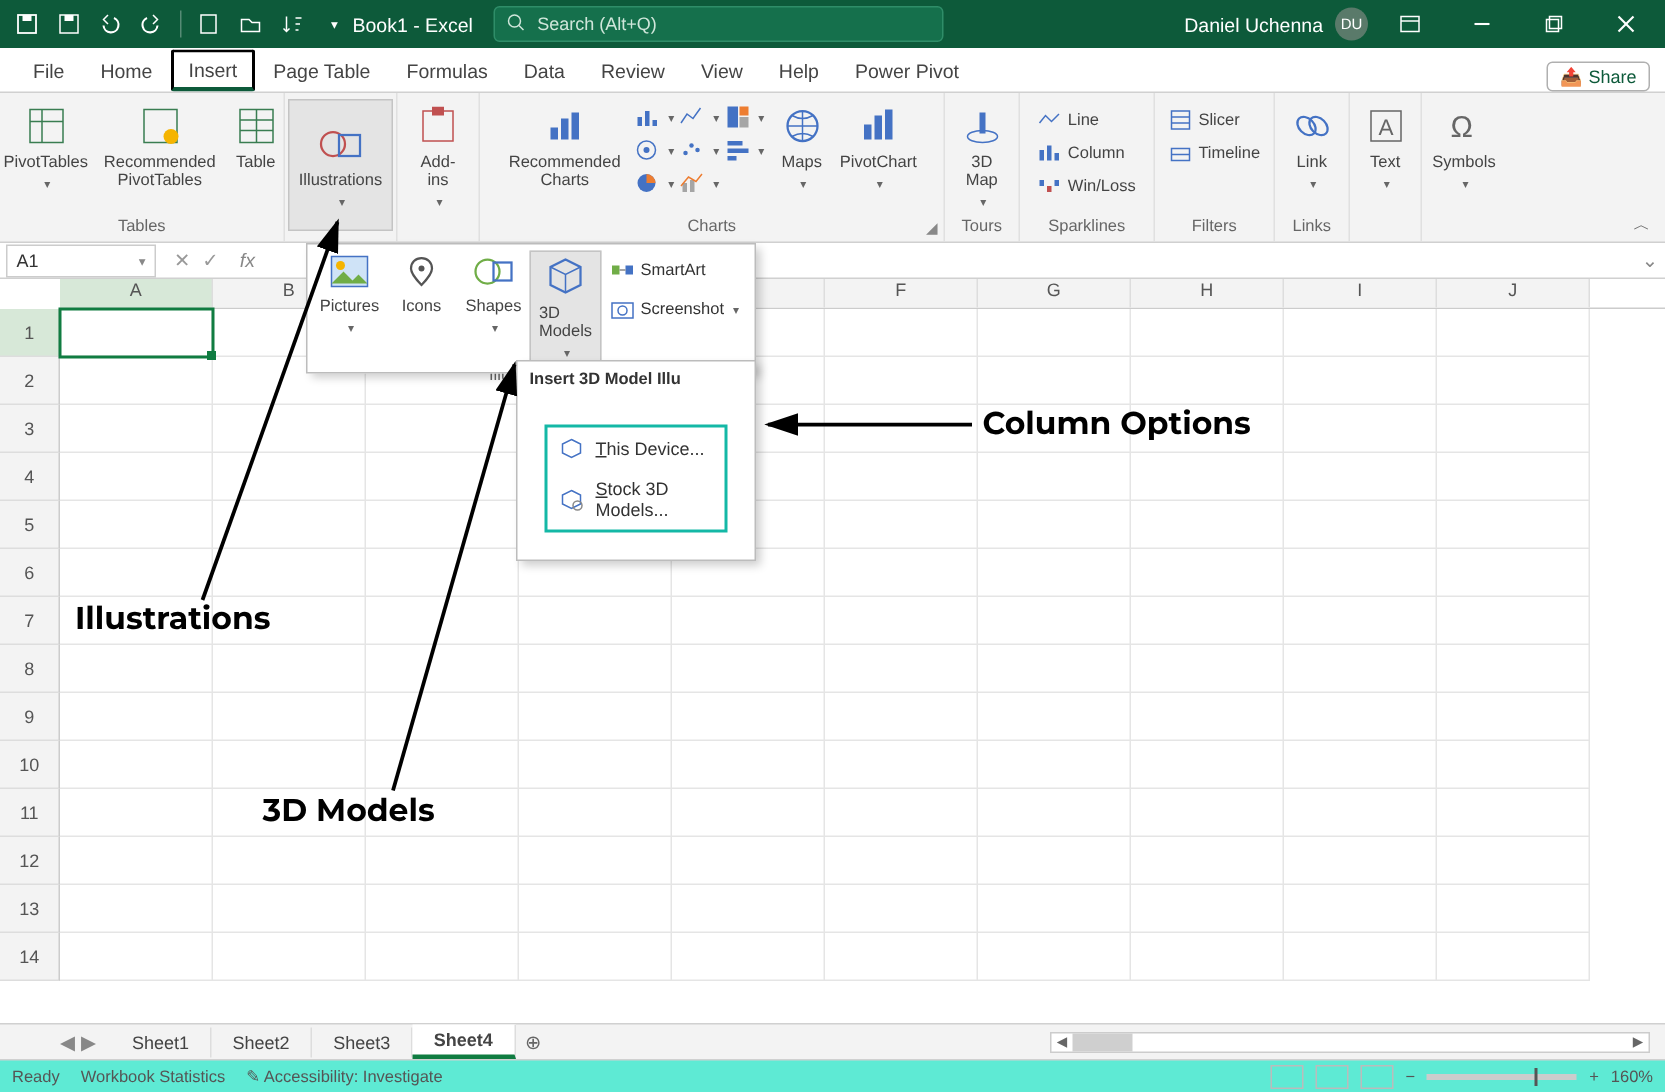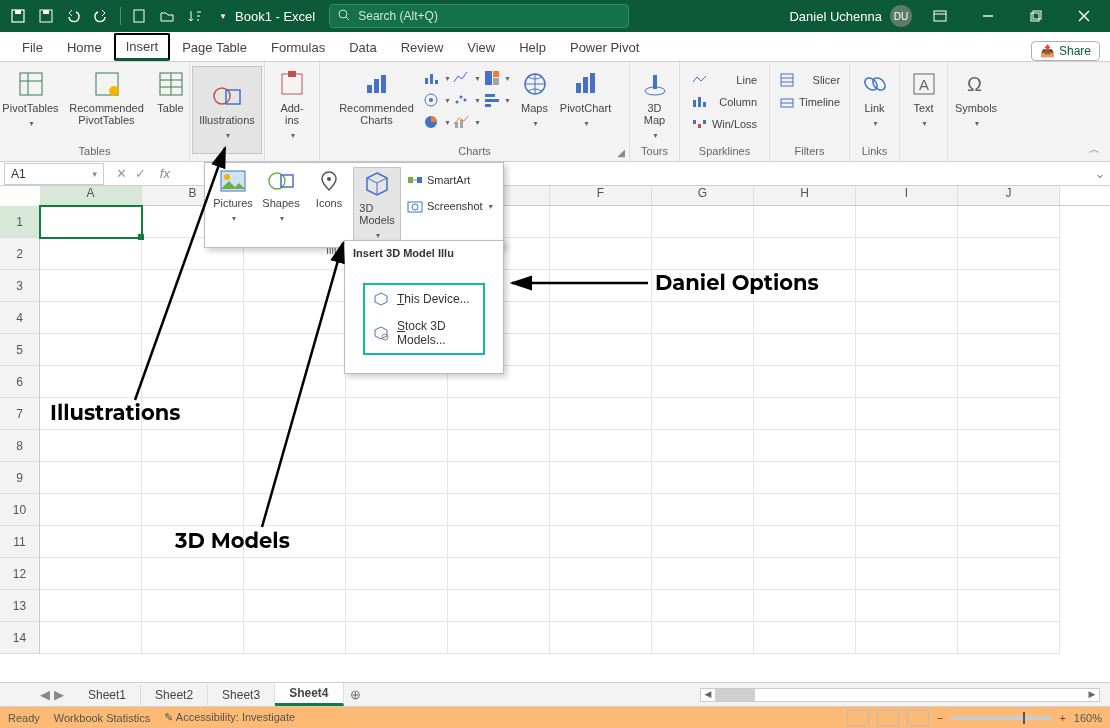--- a/index.html
+++ b/index.html
@@ -25,21 +25,21 @@
 
   
   .ribbon { height: 100px; background: #f3f3f3; display: flex; border-bottom: 1px solid #d0d0d0; position: relative; }
   .group { border-right: 1px solid #e0e0e0; display: flex; flex-direction: column; align-items: center; padding: 4px 6px 2px 6px; }
   .group-buttons { display: flex; flex: 1; align-items: flex-start; }
   .group-label { font-size: 11px; color: #666; height: 14px; text-align: center; width: 100%; }
   .big-btn { display: flex; flex-direction: column; align-items: center; width: 64px; padding: 2px 0; gap: 2px; font-size: 11px; color: #444; text-align:center;}
   .big-btn .ico { width: 32px; height: 32px; display:flex; align-items:center; justify-content:center;}
   .big-btn.highlight { background: #e4e4e4; border: 1px solid #c4c4c4; height: 88px; justify-content: center; }
   .small-stack { display: flex; flex-direction: column; gap: 2px; padding: 2px 4px; }
-  .small-btn { display: flex; align-items: center; gap: 4px; font-size: 11px; color: #444; height: 20px; justify-content: space-between;}
+  .small-btn { display: flex; align-items: center; gap: 4px; font-size: 11px; color: #444; height: 20px;}
   .mini-ico { width:16px; height:16px; display:flex; align-items:center; justify-content:center;}
   .chev-d::after { content:"▾"; font-size: 8px; color:#666; margin-left:2px;}
   .ribbon-collapse { position:absolute; right:10px; bottom:4px; font-size:11px; color:#666;}
   .launcher { font-size: 10px; color: #888; position:absolute; bottom:3px;}
 
   
   .fxbar { height: 24px; border-bottom: 1px solid #d0d0d0; display:flex; align-items:center; }
   .namebox { width: 100px; border:1px solid #ccc; height:22px; margin:1px 4px; display:flex; align-items:center; padding:0 6px; font-size:12px; justify-content:space-between;}
   .fx-btns { display:flex; align-items:center; gap:8px; padding:0 8px; color:#999;}
   .fx-label { font-style: italic; color:#888; padding:0 6px;}
@@ -80,21 +80,21 @@
   .sheettabs { position:absolute; bottom:22px; left:0; right:0; height:24px; background:#f3f3f3; border-top:1px solid #d0d0d0; display:flex; align-items:center; padding-left:30px;}
   .sheet-nav { display:flex; gap:4px; color:#888; padding:0 10px;}
   .sheettab { padding:3px 14px; font-size:12px; border-right:1px solid #ddd; color:#444;}
   .sheettab.active { background:#fff; border-bottom:3px solid #107c41; font-weight:600;}
   .newsheet { width:24px; text-align:center; color:#666;}
   .hscroll { margin-left:auto; width:400px; height:14px; border:1px solid #ccc; position:relative; background:#fff; margin-right:10px;}
   .hscroll-thumb { position:absolute; left:14px; top:0; height:12px; width:40px; background:#cfcfcf;}
   .hscroll-btn { position:absolute; top:0; width:14px; height:12px; text-align:center; font-size:9px; color:#666;}
 
   
-  .statusbar { position:absolute; bottom:0; left:0; right:0; height:22px; background:#fdba74; border-top:1px solid #d0d0d0; display:flex; align-items:center; font-size:11px; color:#555; padding:0 8px; gap:14px;}
+  .statusbar { position:absolute; bottom:0; left:0; right:0; height:22px; background:#5eead4; border-top:1px solid #d0d0d0; display:flex; align-items:center; font-size:11px; color:#555; padding:0 8px; gap:14px;}
   .status-right { margin-left:auto; display:flex; align-items:center; gap:8px;}
   .view-btn { width:22px; height:16px; border:1px solid #bbb; }
   .zoom-slider { width:100px; height:4px; background:#ccc; position:relative;}
   .zoom-thumb { position:absolute; left:72px; top:-4px; width:2px; height:12px; background:#555;}
 </style>
 </head>
 <body>
 
 <div class="titlebar">
   <div class="qat">
@@ -724,32 +724,32 @@
     <div class="ico"><svg width="28" height="24">
           <rect x="2" y="2" width="24" height="20" fill="#cfe3f7" stroke="#4472c4"></rect>
           <circle cx="8" cy="8" r="3" fill="#f5b400"></circle>
           <polyline points="2,20 10,12 16,18 20,14 26,20" fill="#70ad47" stroke="none"></polyline>
         </svg></div>
     <span>Pictures</span>
       <span class="chev-d"></span>
   </div>
   <div class="illus-item">
     <div class="ico"><svg width="28" height="24">
+          <path d="M14 3 C18 3 21 6 21 10 C21 14 14 21 14 21 C14 21 7 14 7 10 C7 6 10 3 14 3 Z" fill="none" stroke="#555" stroke-width="1.5"></path>
+          <circle cx="14" cy="10" r="2" fill="#555"></circle>
+        </svg></div>
+    <span>Icons</span>
+  </div>
+  <div class="illus-item">
+    <div class="ico"><svg width="28" height="24">
           <circle cx="10" cy="12" r="8" fill="none" stroke="#70ad47" stroke-width="1.5"></circle>
           <rect x="14" y="6" width="12" height="12" fill="none" stroke="#4472c4" stroke-width="1.5"></rect>
         </svg></div>
     <span>Shapes</span>
       <span class="chev-d"></span>
-  </div>
-  <div class="illus-item">
-    <div class="ico"><svg width="28" height="24">
-          <path d="M14 3 C18 3 21 6 21 10 C21 14 14 21 14 21 C14 21 7 14 7 10 C7 6 10 3 14 3 Z" fill="none" stroke="#555" stroke-width="1.5"></path>
-          <circle cx="14" cy="10" r="2" fill="#555"></circle>
-        </svg></div>
-    <span>Icons</span>
   </div>
   <div class="illus-item sel">
     <div class="ico"><svg width="28" height="28">
           <polygon points="14,3 24,8 24,20 14,25 4,20 4,8" fill="none" stroke="#4472c4" stroke-width="1.5"></polygon>
           <polyline points="4,8 14,13 24,8" fill="none" stroke="#4472c4"></polyline>
           <line x1="14" y1="13" x2="14" y2="25" stroke="#4472c4"></line>
         </svg></div>
     <span style="white-space:pre-line;">3D
 Models</span>
       <span class="chev-d"></span>
@@ -796,21 +796,21 @@
             <circle cx="12" cy="12" r="3" fill="none" stroke="#888"></circle>
           </svg>
         </span>
       <span><span class="u">S</span>tock 3D Models...</span>
     </div>
   </div>
 </div>
 
 <div class="anno" style="left:50px; top:400px;">Illustrations</div>
 <div class="anno" style="left:175px; top:528px;">3D Models</div>
-<div class="anno" style="left:655px; top:270px;">Daniel Options</div>
+<div class="anno" style="left:655px; top:270px;">Column Options</div>
 
 <svg class="arrow-svg" style="left:0; top:0;" width="1110" height="728">
   <defs>
       <marker id="ah" markerWidth="10" markerHeight="10" refX="8" refY="3" orient="auto">
         <path d="M0,0 L0,6 L9,3 z" fill="#000"></path>
       </marker>
     </defs>
   <line x1="135" y1="400" x2="225" y2="148" stroke="#000" stroke-width="2.5" marker-end="url(#ah)"></line>
   <line x1="262" y1="527" x2="343" y2="243" stroke="#000" stroke-width="2.5" marker-end="url(#ah)"></line>
   <line x1="648" y1="283" x2="512" y2="283" stroke="#000" stroke-width="2.5" marker-end="url(#ah)"></line>

